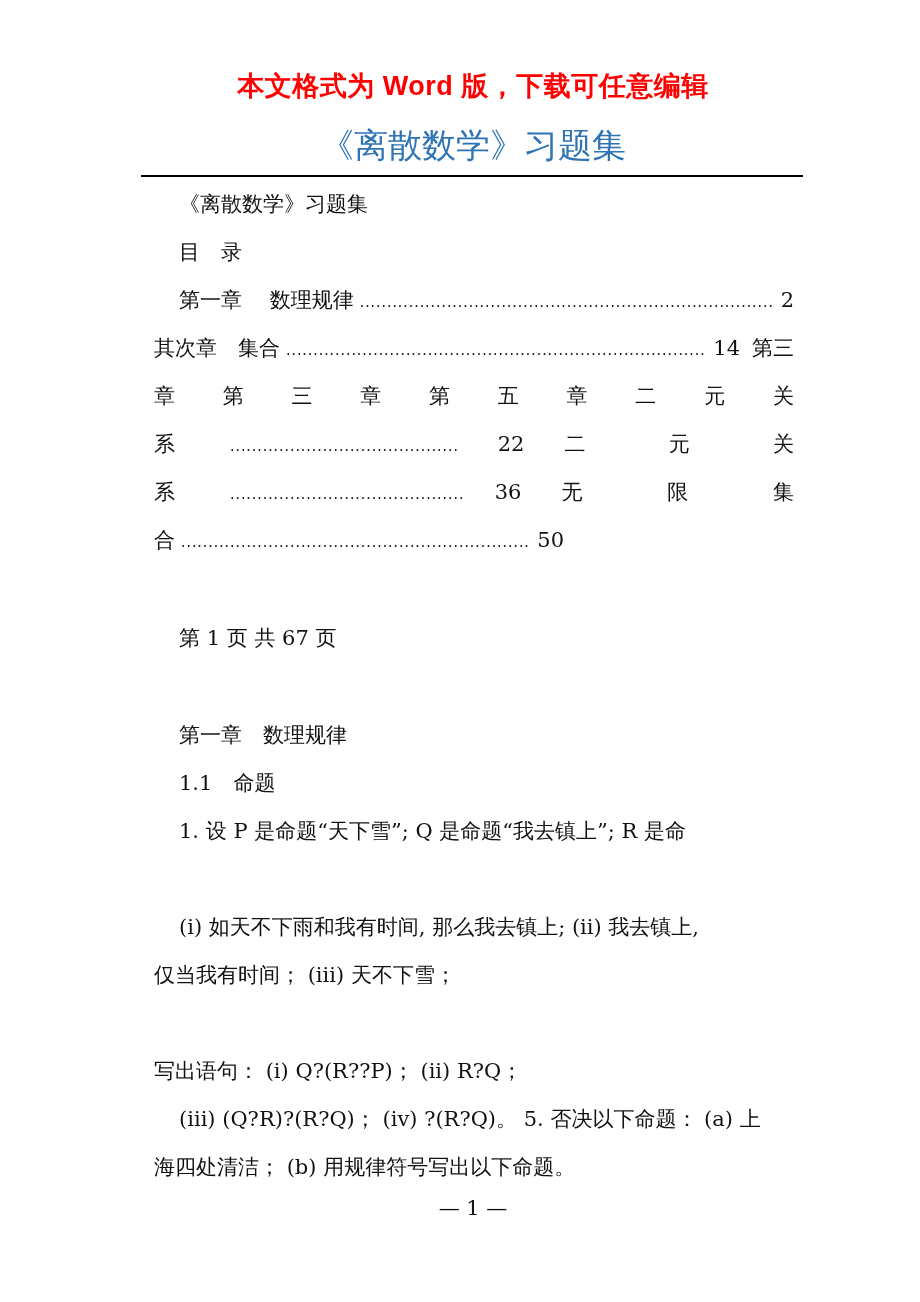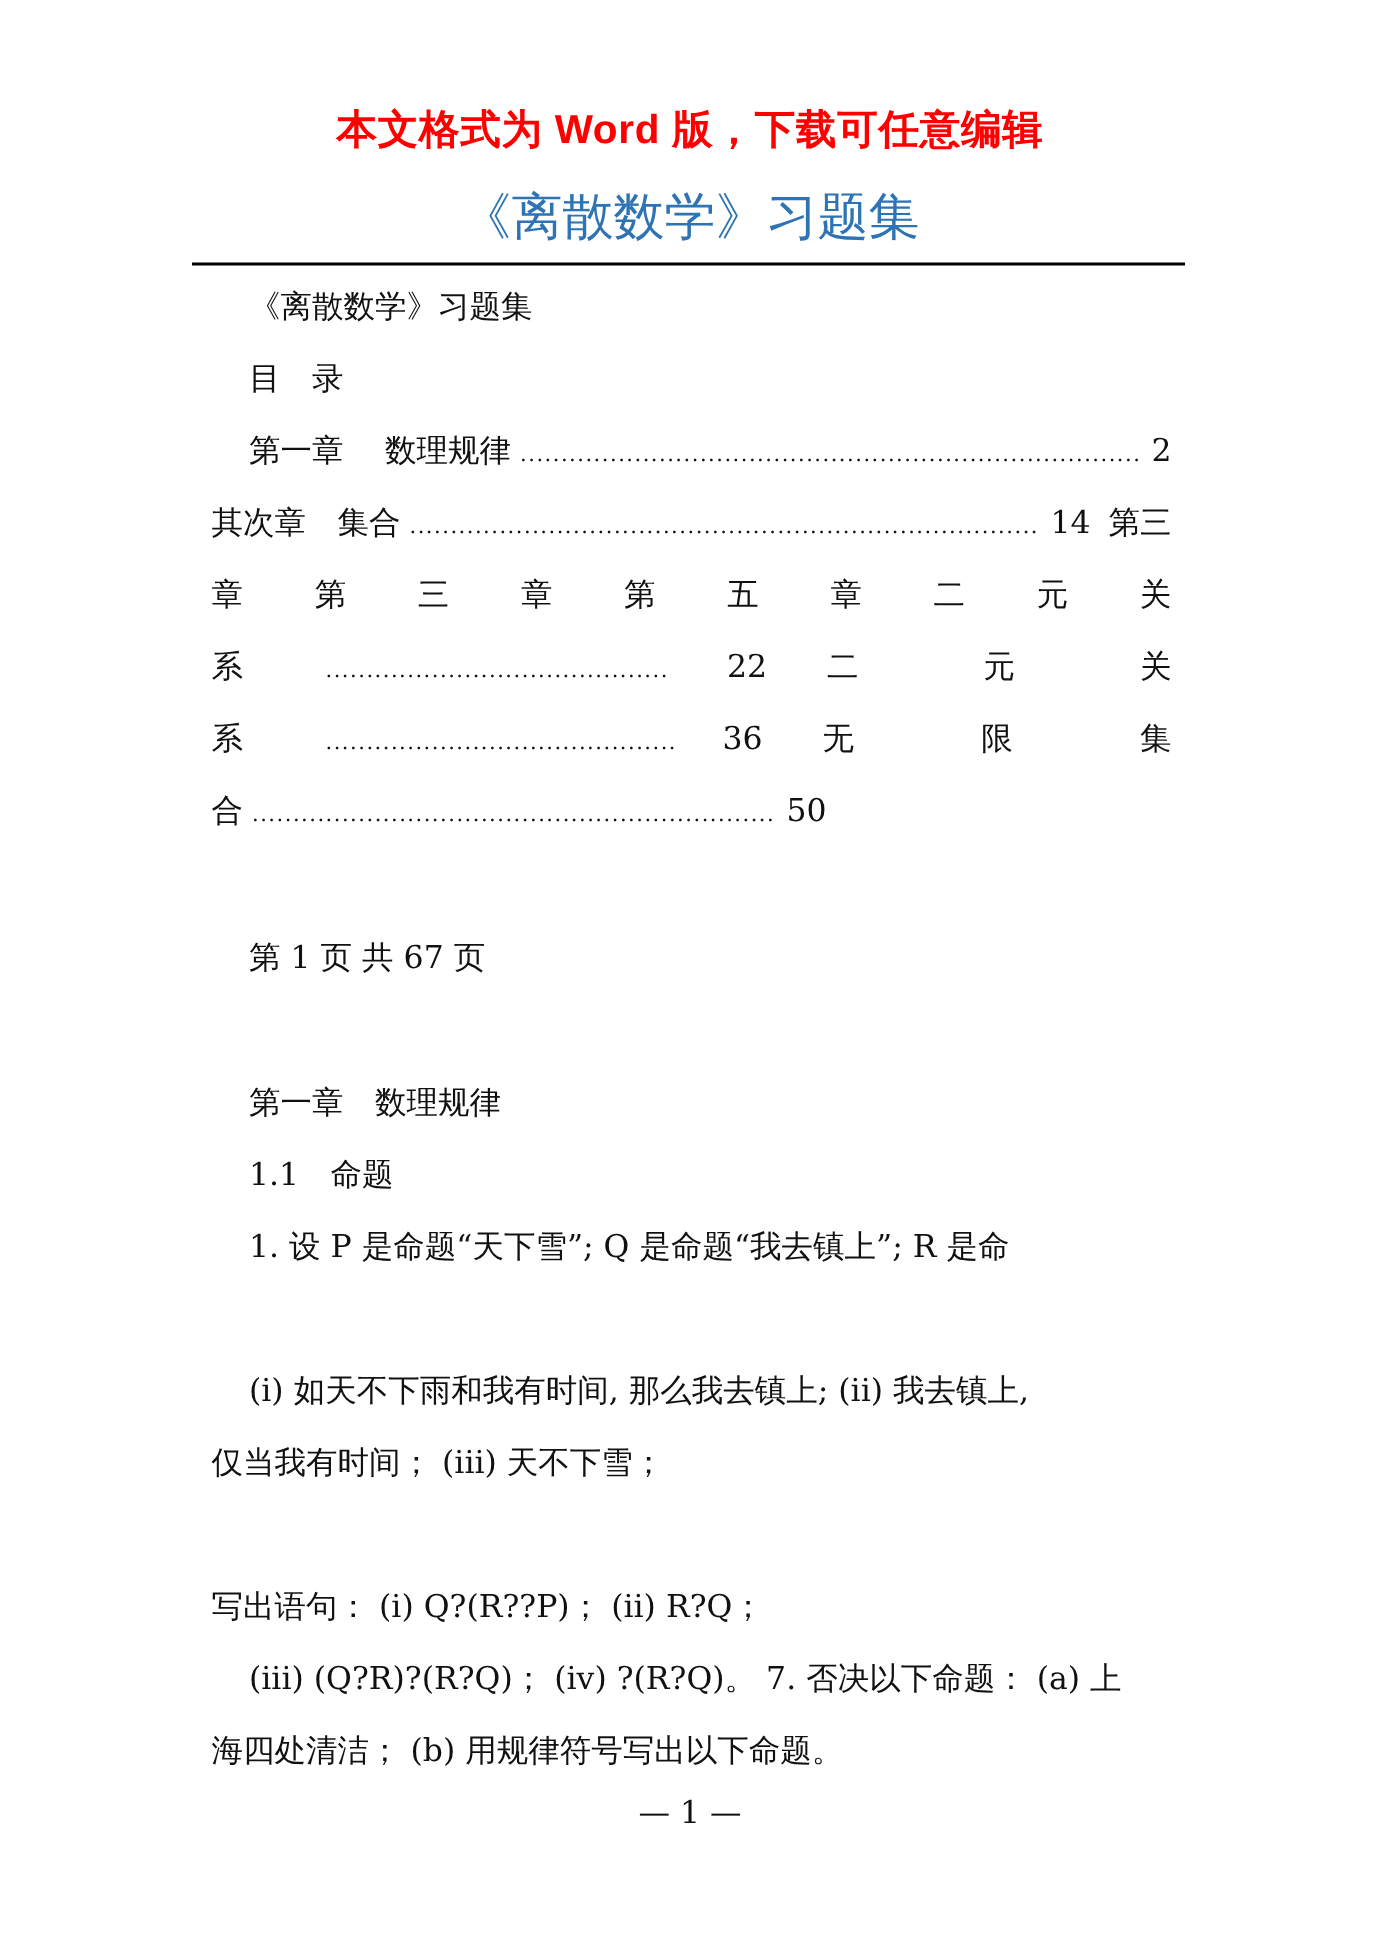--- a/index.html
+++ b/index.html
@@ -1,17 +1,17 @@
 <!DOCTYPE html>
 <html><head>
   <meta charset="utf-8">
   <style>
     html, body { margin: 0; padding: 0; background: #ffffff; }
     body { width: 920px; height: 1302px; position: relative; overflow: hidden; }
-    .page { position: absolute; left: 0; top: 0; width: 902px; height: 1302px; }
+    .page { position: absolute; left: 13px; top: 0; width: 902px; height: 1302px; }
     .banner {
       position: absolute; left: 0; width: 920px; top: 66px;
       text-align: center; color: #ff0000;
       font-family: "Liberation Sans", "DejaVu Sans", sans-serif;
       font-size: 27px; font-weight: bold; letter-spacing: 0.5px;
       line-height: 40px;
     }
     .doc-title {
       position: absolute; left: 0; width: 920px; top: 122px;
       text-align: center; color: #2e74b5;
@@ -108,17 +108,17 @@
 
   <div class="line indent" style="top:623px">第 1 页  共 67 页</div>
 
   <div class="line indent" style="top:720px">第一章　数理规律</div>
   <div class="line indent" style="top:768px">1.1　命题</div>
 
   <div class="line indent" style="top:816px">1. 设 P 是命题“天下雪”; Q 是命题“我去镇上”; R 是命</div>
   <div class="line" style="top:960px">仅当我有时间；  (iii) 天不下雪；</div>
   <div class="line indent" style="top:912px">(i) 如天不下雨和我有时间, 那么我去镇上;  (ii) 我去镇上,</div>
   <div class="line" style="top:1056px">写出语句：  (i) Q?(R??P)；  (ii) R?Q；</div>
-  <div class="line indent" style="top:1104px">(iii) (Q?R)?(R?Q)；  (iv) ?(R?Q)。 7. 否决以下命题： (a) 上</div>
+  <div class="line indent" style="top:1104px">(iii) (Q?R)?(R?Q)；  (iv) ?(R?Q)。 5. 否决以下命题： (a) 上</div>
   <div class="line" style="top:1152px">海四处清洁；  (b) 用规律符号写出以下命题。</div>
 
   <div class="footer">— 1 —</div>
 </div>
 
 </body></html>

